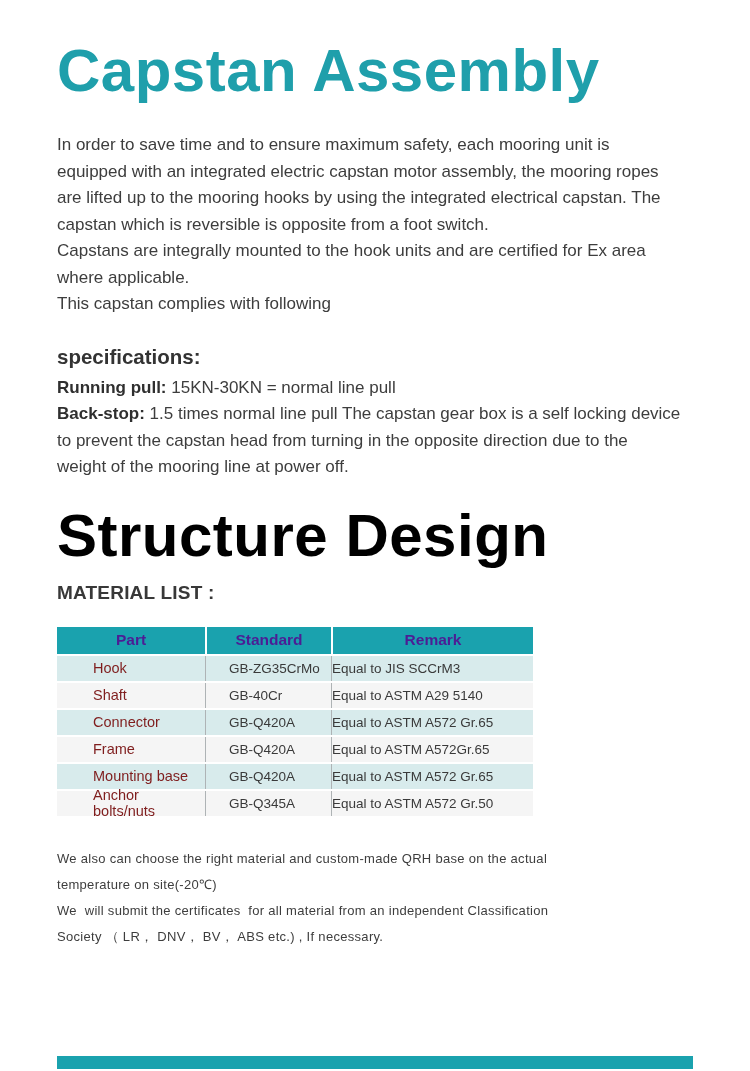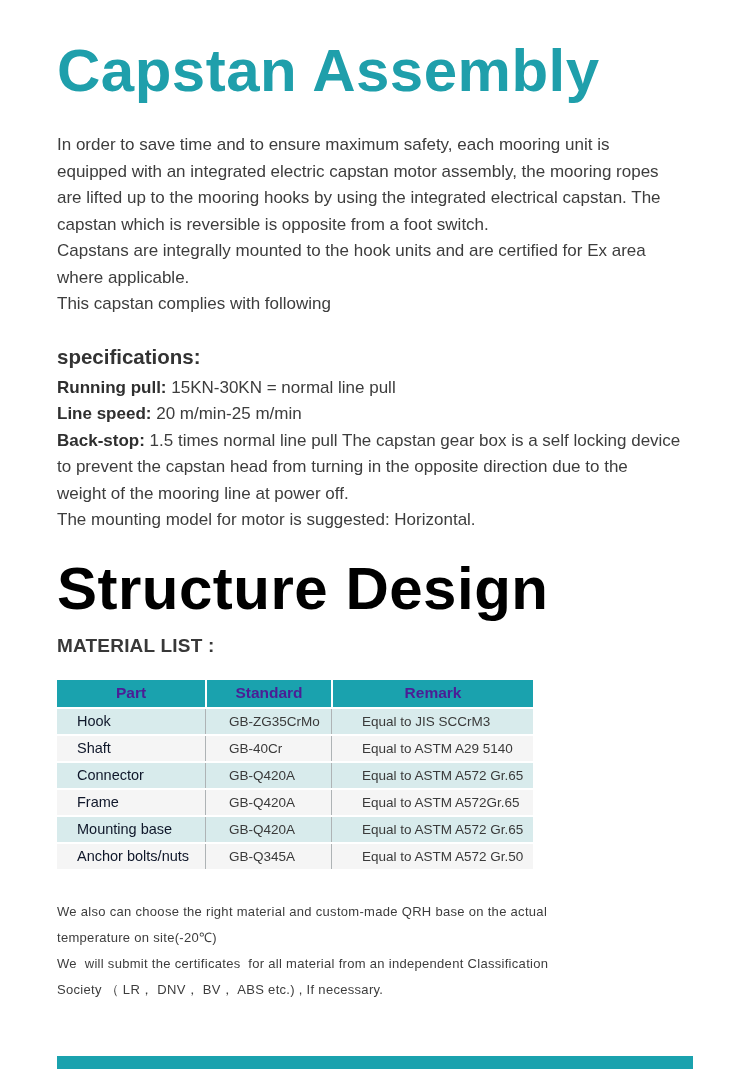--- a/index.html
+++ b/index.html
@@ -52,23 +52,23 @@
     display: flex; align-items: center; justify-content: center;
     color: #4c1d95; font-weight: bold; font-size: 15.5px;
   }
   .th:nth-child(1) { width: 148px; }
   .th:nth-child(2) { width: 126px; border-left: 2px solid #ffffff; }
   .th:nth-child(3) { width: 202px; border-left: 2px solid #ffffff; }
   .tr { display: flex; height: 25px; margin-top: 2px; }
   .tr.tint { background: #d8ebec; }
   .tr.plain { background: #f5f5f5; }
   .td { box-sizing: border-box; display: flex; align-items: center; }
-  .td.part  { width: 148px; padding-left: 20px; color: #0f172a; font-size: 14.5px; }
+  .td.part  { width: 148px; padding-left: 36px; color: #7f1d1d; font-size: 14.5px; }
   .td.std   { width: 126px; padding-left: 23px; color: #3a3a3a; font-size: 13.5px; border-left: 1px solid #aeb3b5; }
-  .td.rem   { width: 202px; padding-left: 30px; color: #3a3a3a; font-size: 13.5px; border-left: 1px solid #aeb3b5; }
+  .td.rem   { width: 202px; color: #3a3a3a; font-size: 13.5px; border-left: 1px solid #aeb3b5; }
 
   .footer { margin-top: 30px; }
   .footer .line { font-size: 13px; line-height: 26px; letter-spacing: 0.3px; }
 
   .bottom-bar {
     position: absolute;
     left: 57px; top: 1056px;
     width: 636px; height: 13px;
     background: #1aa2ae;
   }
@@ -99,29 +99,27 @@
 
     </div>
 
     <h2 class="spec-heading">specifications:</h2>
 
     <div class="specs">
 
 
         <div class="line"><b>Running pull:</b><span> 15KN-30KN = normal line pull</span></div>
 
-        <div class="line"><b>Line speed:</b><span> 20 m/min-25 m/min</span></div>
 
         <div class="line"><b>Back-stop:</b><span> 1.5 times normal line pull The capstan gear box is a self locking device</span></div>
 
         <div class="line"><b></b><span>to prevent the capstan head from turning in the opposite direction due to the</span></div>
 
         <div class="line"><b></b><span>weight of the mooring line at power off.</span></div>
 
-        <div class="line"><b></b><span>The mounting model for motor is suggested: Horizontal.</span></div>
 
     </div>
 
     <h1 class="section-title">Structure Design</h1>
 
     <h3 class="material-label">MATERIAL LIST :</h3>
 
     <div class="mtable">
       <div class="thead">
 

